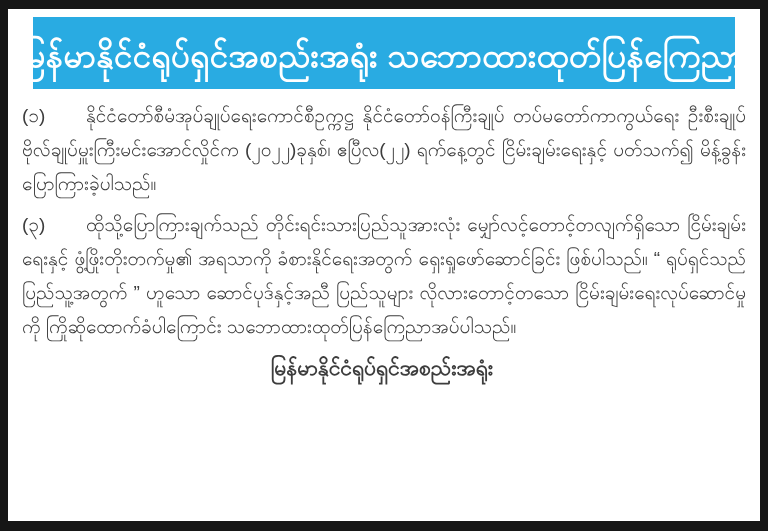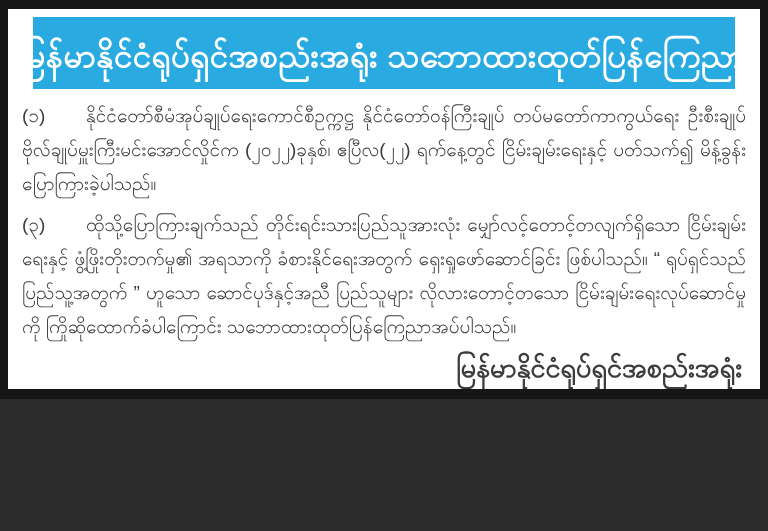--- a/index.html
+++ b/index.html
@@ -4,21 +4,21 @@
 <style>
   html, body {
     margin: 0;
     padding: 0;
     background: #2b2b2b;
     font-family: "Liberation Sans", "DejaVu Sans", sans-serif;
   }
   .frame {
     position: relative;
     width: 768px;
-    height: 399px;
+    height: 531px;
     box-sizing: border-box;
     background: #161616;
     padding: 9px 8px 10px 8px;
     overflow: hidden;
   }
   .page {
     width: 100%;
     height: 100%;
     box-sizing: border-box;
     background: #ffffff;
@@ -52,22 +52,22 @@
     font-size: 19px;
     line-height: 34px;
     text-align: justify;
     margin: 0 0 7px 0;
   }
   .para-num {
     display: inline-block;
     min-width: 64px;
   }
   .signature {
-    text-align: right;
-    font-size: 27px;
+    text-align: center;
+    font-size: 21px;
     font-weight: bold;
     color: #3d3d3d;
     padding-right: 4px;
     line-height: 34px;
   }
 </style>
 </head>
 <body>
 
 <div class="frame">

